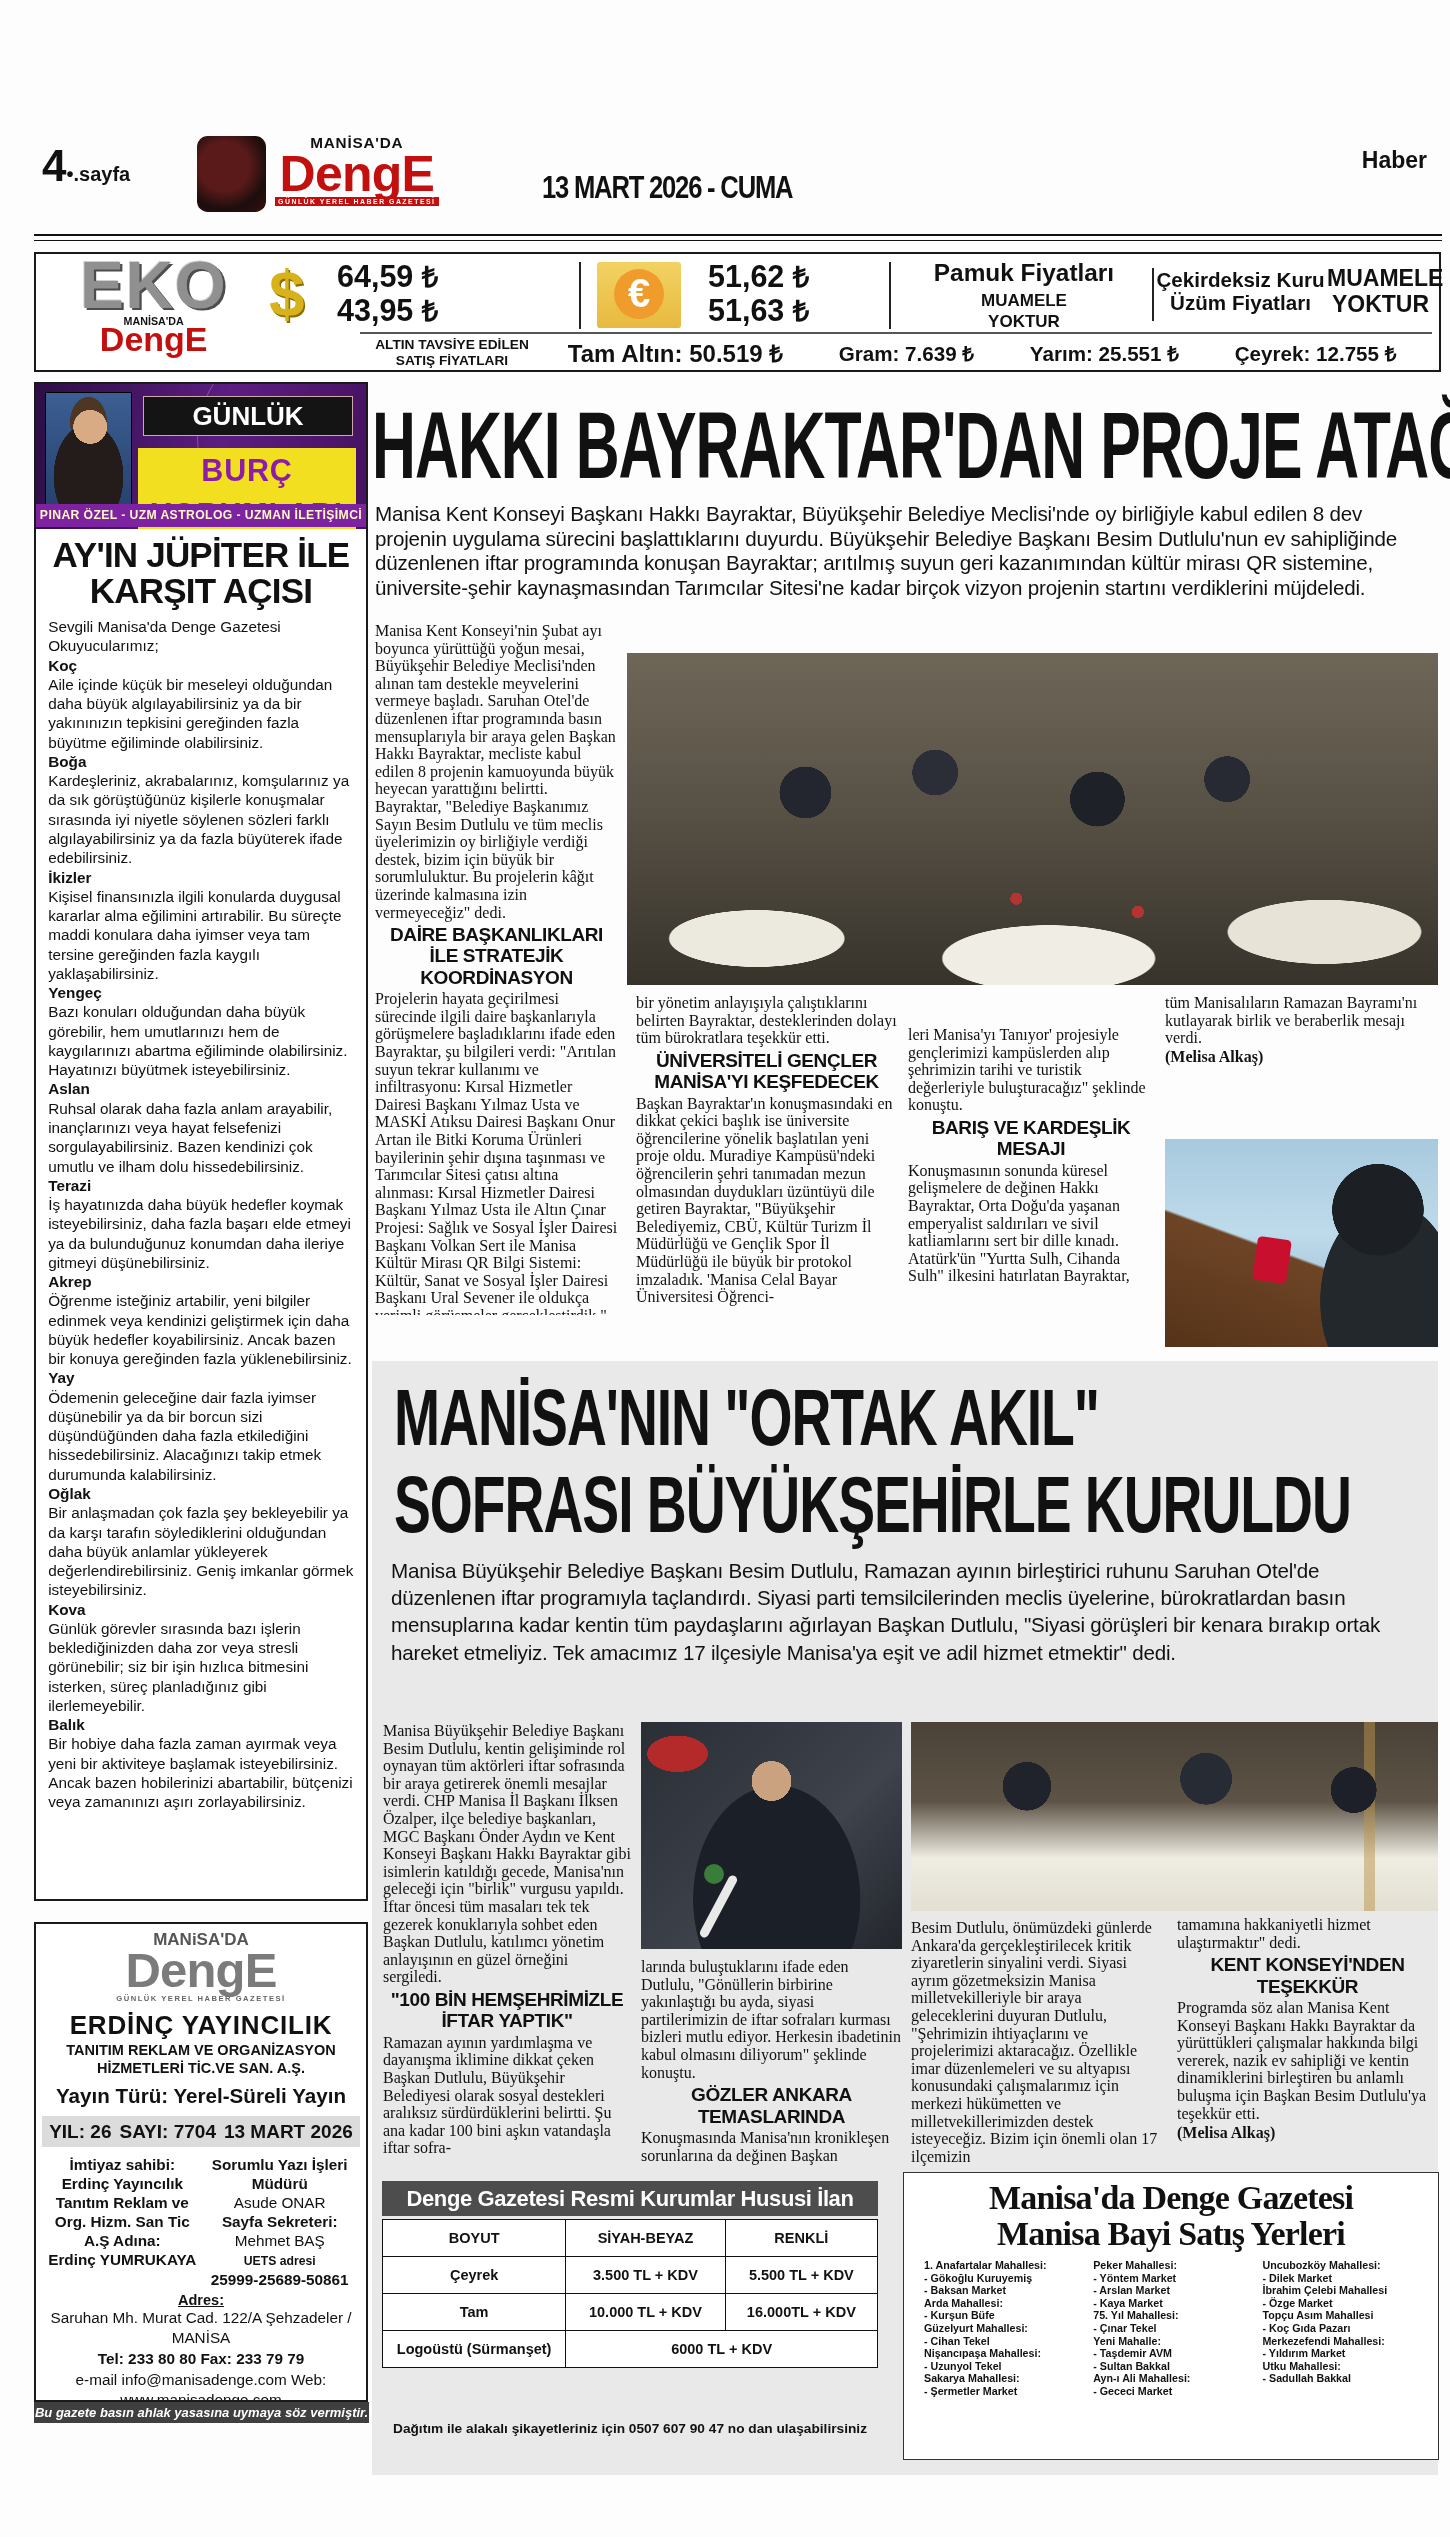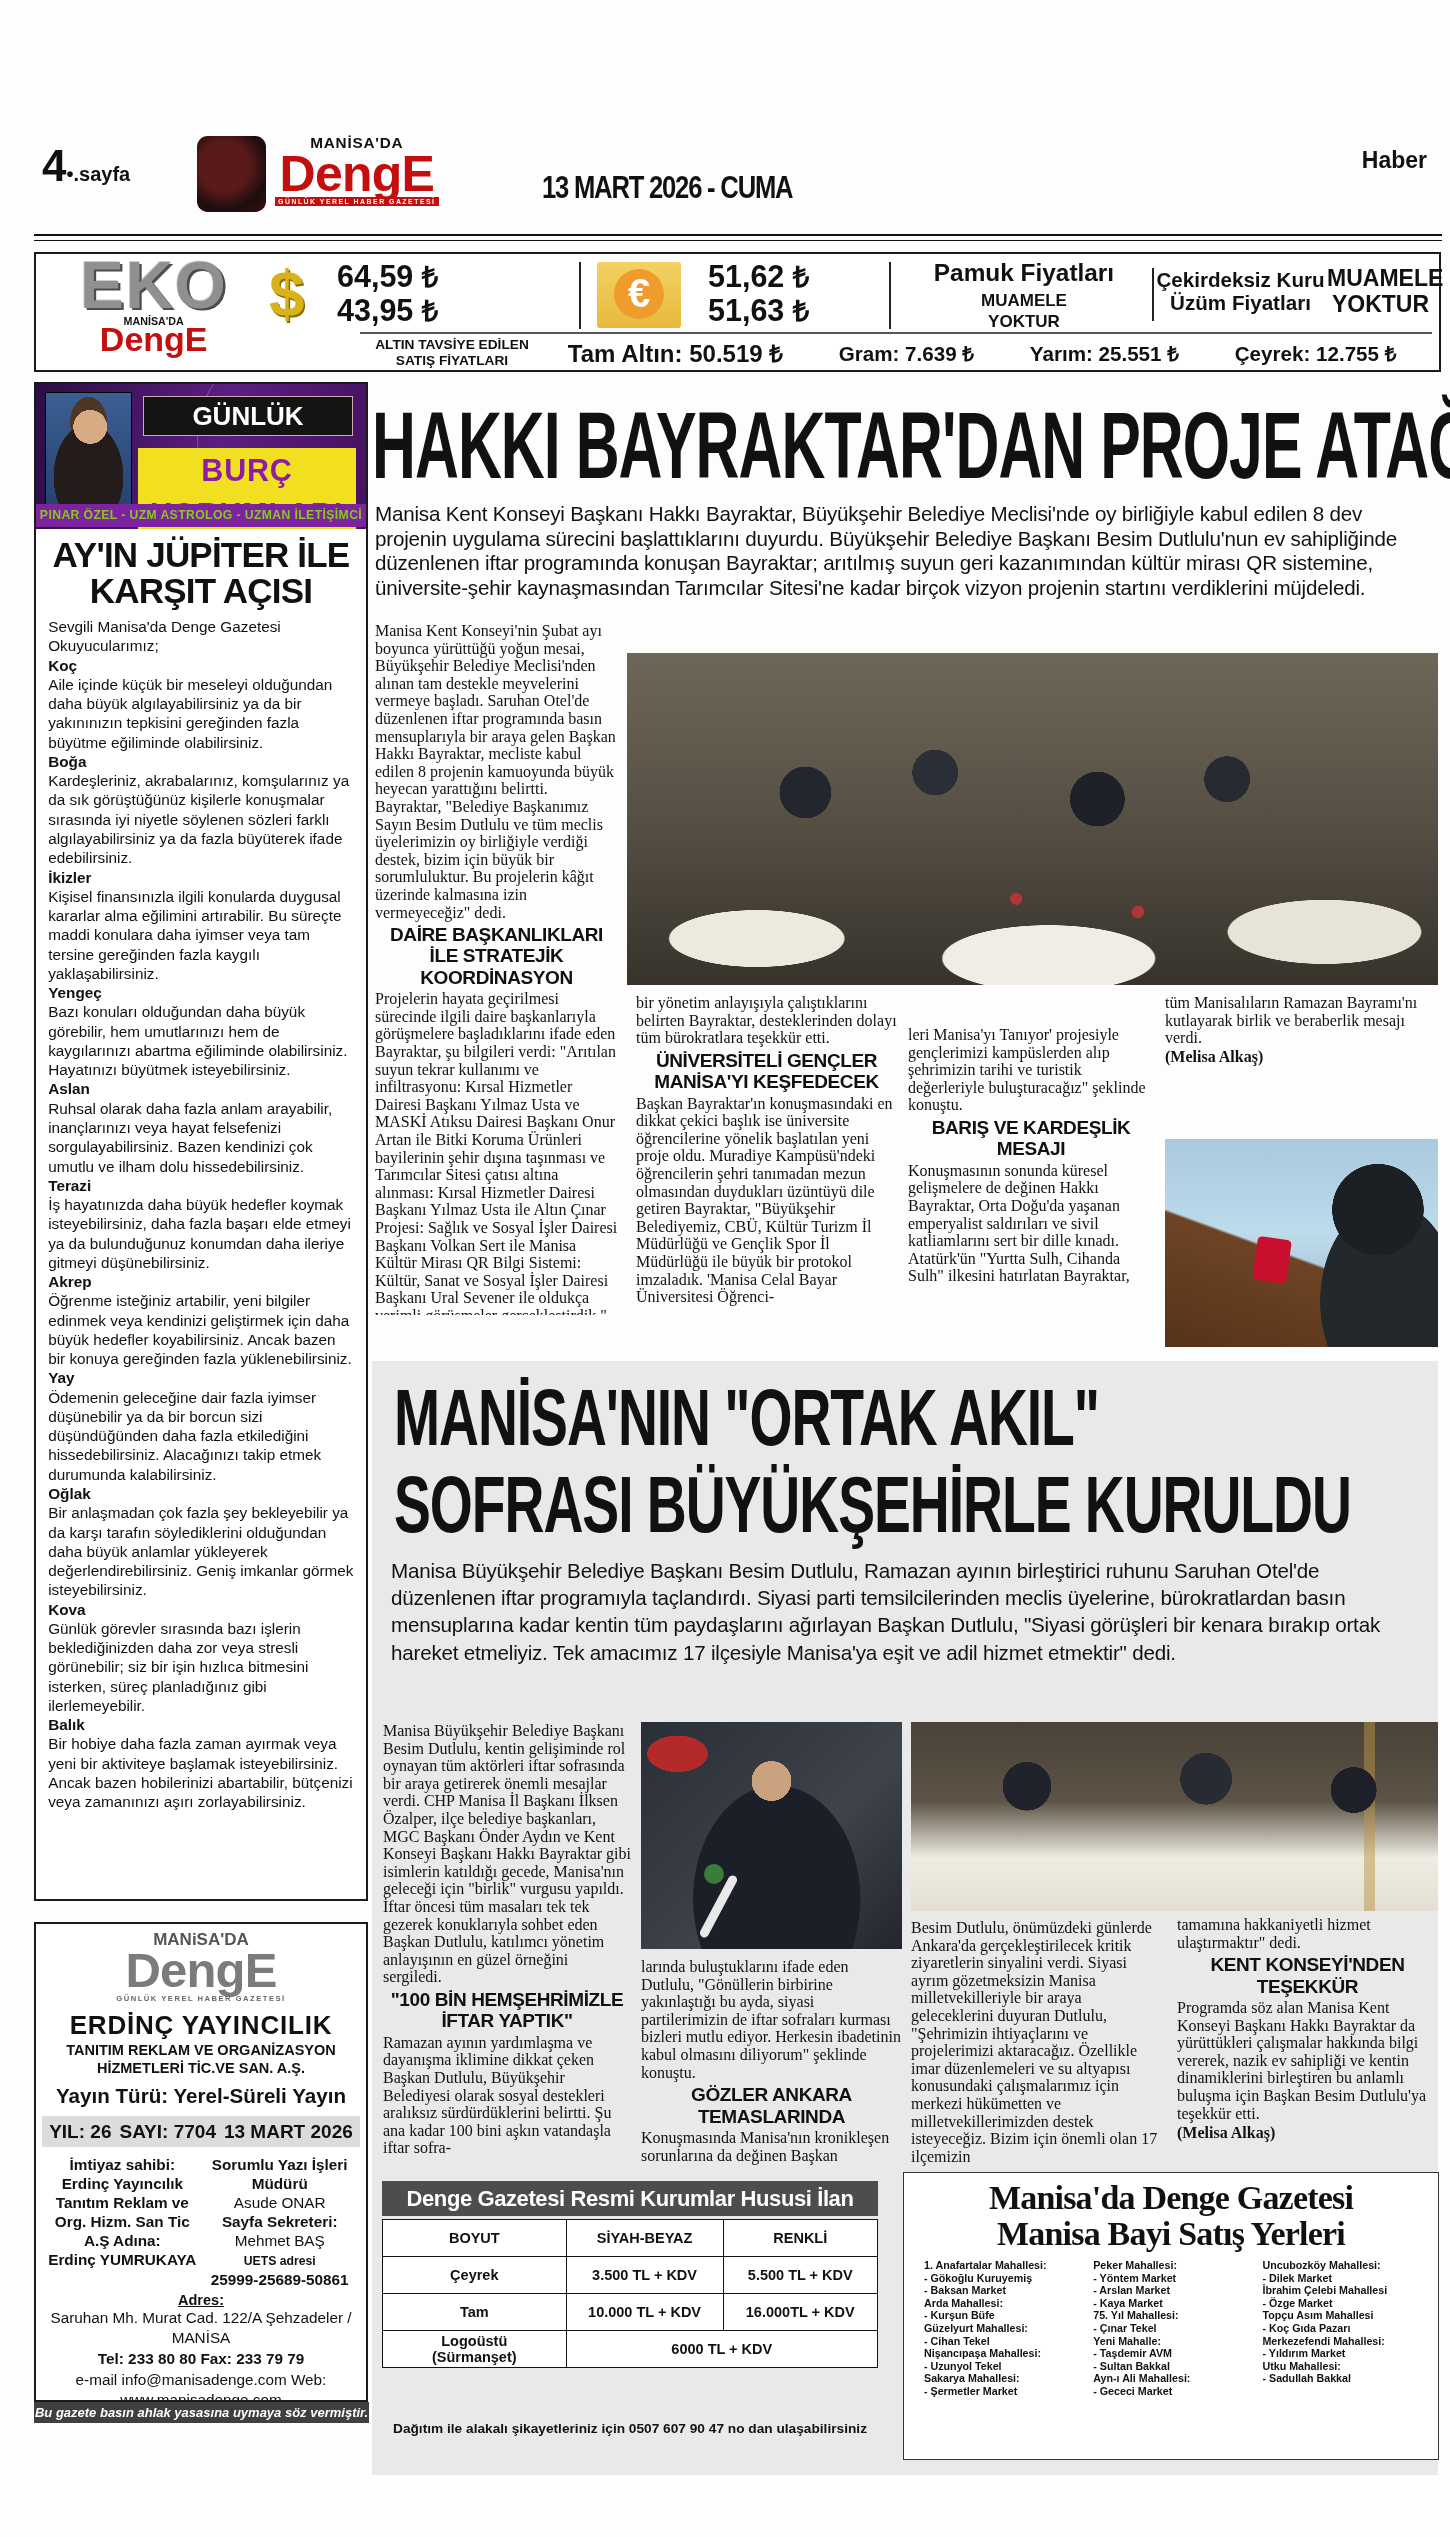--- a/index.html
+++ b/index.html
@@ -19,21 +19,21 @@
   .rate{font-size:30.5px;font-weight:bold;line-height:1.1;}
   .tl{font-size:29px;font-weight:bold;}
   .fin-label{font-size:23px;font-weight:bold;text-align:center;line-height:1.15;}
   .fin-small{font-size:17px;font-weight:bold;text-align:center;line-height:1.2;}
   .gold-item{font-size:20.6px;font-weight:bold;white-space:nowrap;}
   
   .h-banner{background:linear-gradient(100deg,#2c0e44 0%,#5d1d82 55%,#45125f 100%);position:relative;overflow:hidden;}
   .h-banner .ring{position:absolute;right:-30.5px;top:-46px;width:198px;height:198px;border:1.5px solid rgba(255,255,255,0.25);border-radius:50%;}
   .gunluk{background:#141414;color:#fff;font-weight:bold;font-size:26px;text-align:center;line-height:38px;border:1.5px solid #caa;}
   .burc{background:#f2e020;color:#8d1ca8;font-weight:bold;font-size:30.5px;text-align:center;line-height:44px;letter-spacing:0.8px;}
-  .h-author{background:#7d22a0;color:#84cc16;font-weight:bold;font-size:12.2px;text-align:center;line-height:23px;letter-spacing:0.4px;}
+  .h-author{background:#7d22a0;color:#fef9c3;font-weight:bold;font-size:12.2px;text-align:center;line-height:23px;letter-spacing:0.4px;}
   .h-title{font-size:35px;font-weight:bold;text-align:center;line-height:1.04;letter-spacing:-0.8px;margin:7.6px 4.6px 4.6px 4.6px;}
   .h-text{font-size:15.3px;line-height:1.26;padding:3.1px 10.7px 0 12.2px;}
   .sign{margin:0;}
   .sign-name{font-weight:bold;}
   
   .lead{font-size:20.6px;line-height:1.2;letter-spacing:-0.2px;}
   .colp{font-family:"Liberation Serif",serif;font-size:16px;line-height:17.6px;text-align:left;}
   .colp p{margin:0 0 1.5px 0;}
   .subhead{font-family:"Liberation Sans",sans-serif;font-weight:bold;font-size:19px;text-align:center;line-height:1.12;margin:3.1px 0 2.3px 0;letter-spacing:-0.4px;}
   .byline{font-weight:bold;font-family:"Liberation Serif",serif;}
@@ -84,21 +84,21 @@
   .imp-type{font-size:20.6px;font-weight:bold;margin-top:7.6px;}
   .imp-bar{background:#dcdcdc;font-size:19px;font-weight:bold;display:flex;justify-content:space-around;padding:4.6px 3.1px;margin:7.6px 6.1px;}
   .imp-cols{display:flex;font-size:15.3px;font-weight:bold;line-height:1.25;margin:0 7.6px;}
   .imp-cols>div{flex:1;}
   .imp-line{font-size:15.3px;line-height:1.35;}
   .imp-sec{font-size:14.5px;font-weight:bold;text-decoration:underline;}
   .motto{background:#3f3f3f;color:#fff;font-style:italic;font-weight:bold;font-size:13px;text-align:center;line-height:21.4px;}
   
   .tariff-head{background:#4d4d4d;color:#fff;font-weight:bold;font-size:22px;text-align:center;line-height:35px;letter-spacing:-0.4px;}
   table.tariff{border-collapse:collapse;width:496px;background:#fff;}
-  table.tariff td,table.tariff th{border:1.5px solid #111;font-size:14.5px;font-weight:bold;text-align:center;height:36px;padding:0 21px;}
+  table.tariff td,table.tariff th{border:1.5px solid #111;font-size:14.5px;font-weight:bold;text-align:center;height:36px;padding:0 13px;}
   .tariff-foot{font-size:13.7px;font-weight:bold;text-align:center;}
   
   .dealers{background:#fff;border:1.5px solid #333;}
   .dealers-title{font-family:"Liberation Serif",serif;font-weight:bold;font-size:34px;text-align:center;line-height:1.05;letter-spacing:-0.8px;}
   .dealer-cols{display:flex;gap:10.7px;padding:7.6px 17px 0 20px;}
   .dealer-col{flex:1;font-size:10.7px;font-weight:bold;line-height:12.6px;}
   .dealer-col .grp-h{font-weight:bold;}
   .hairline{background:#111;}
 </style>
 </head>

